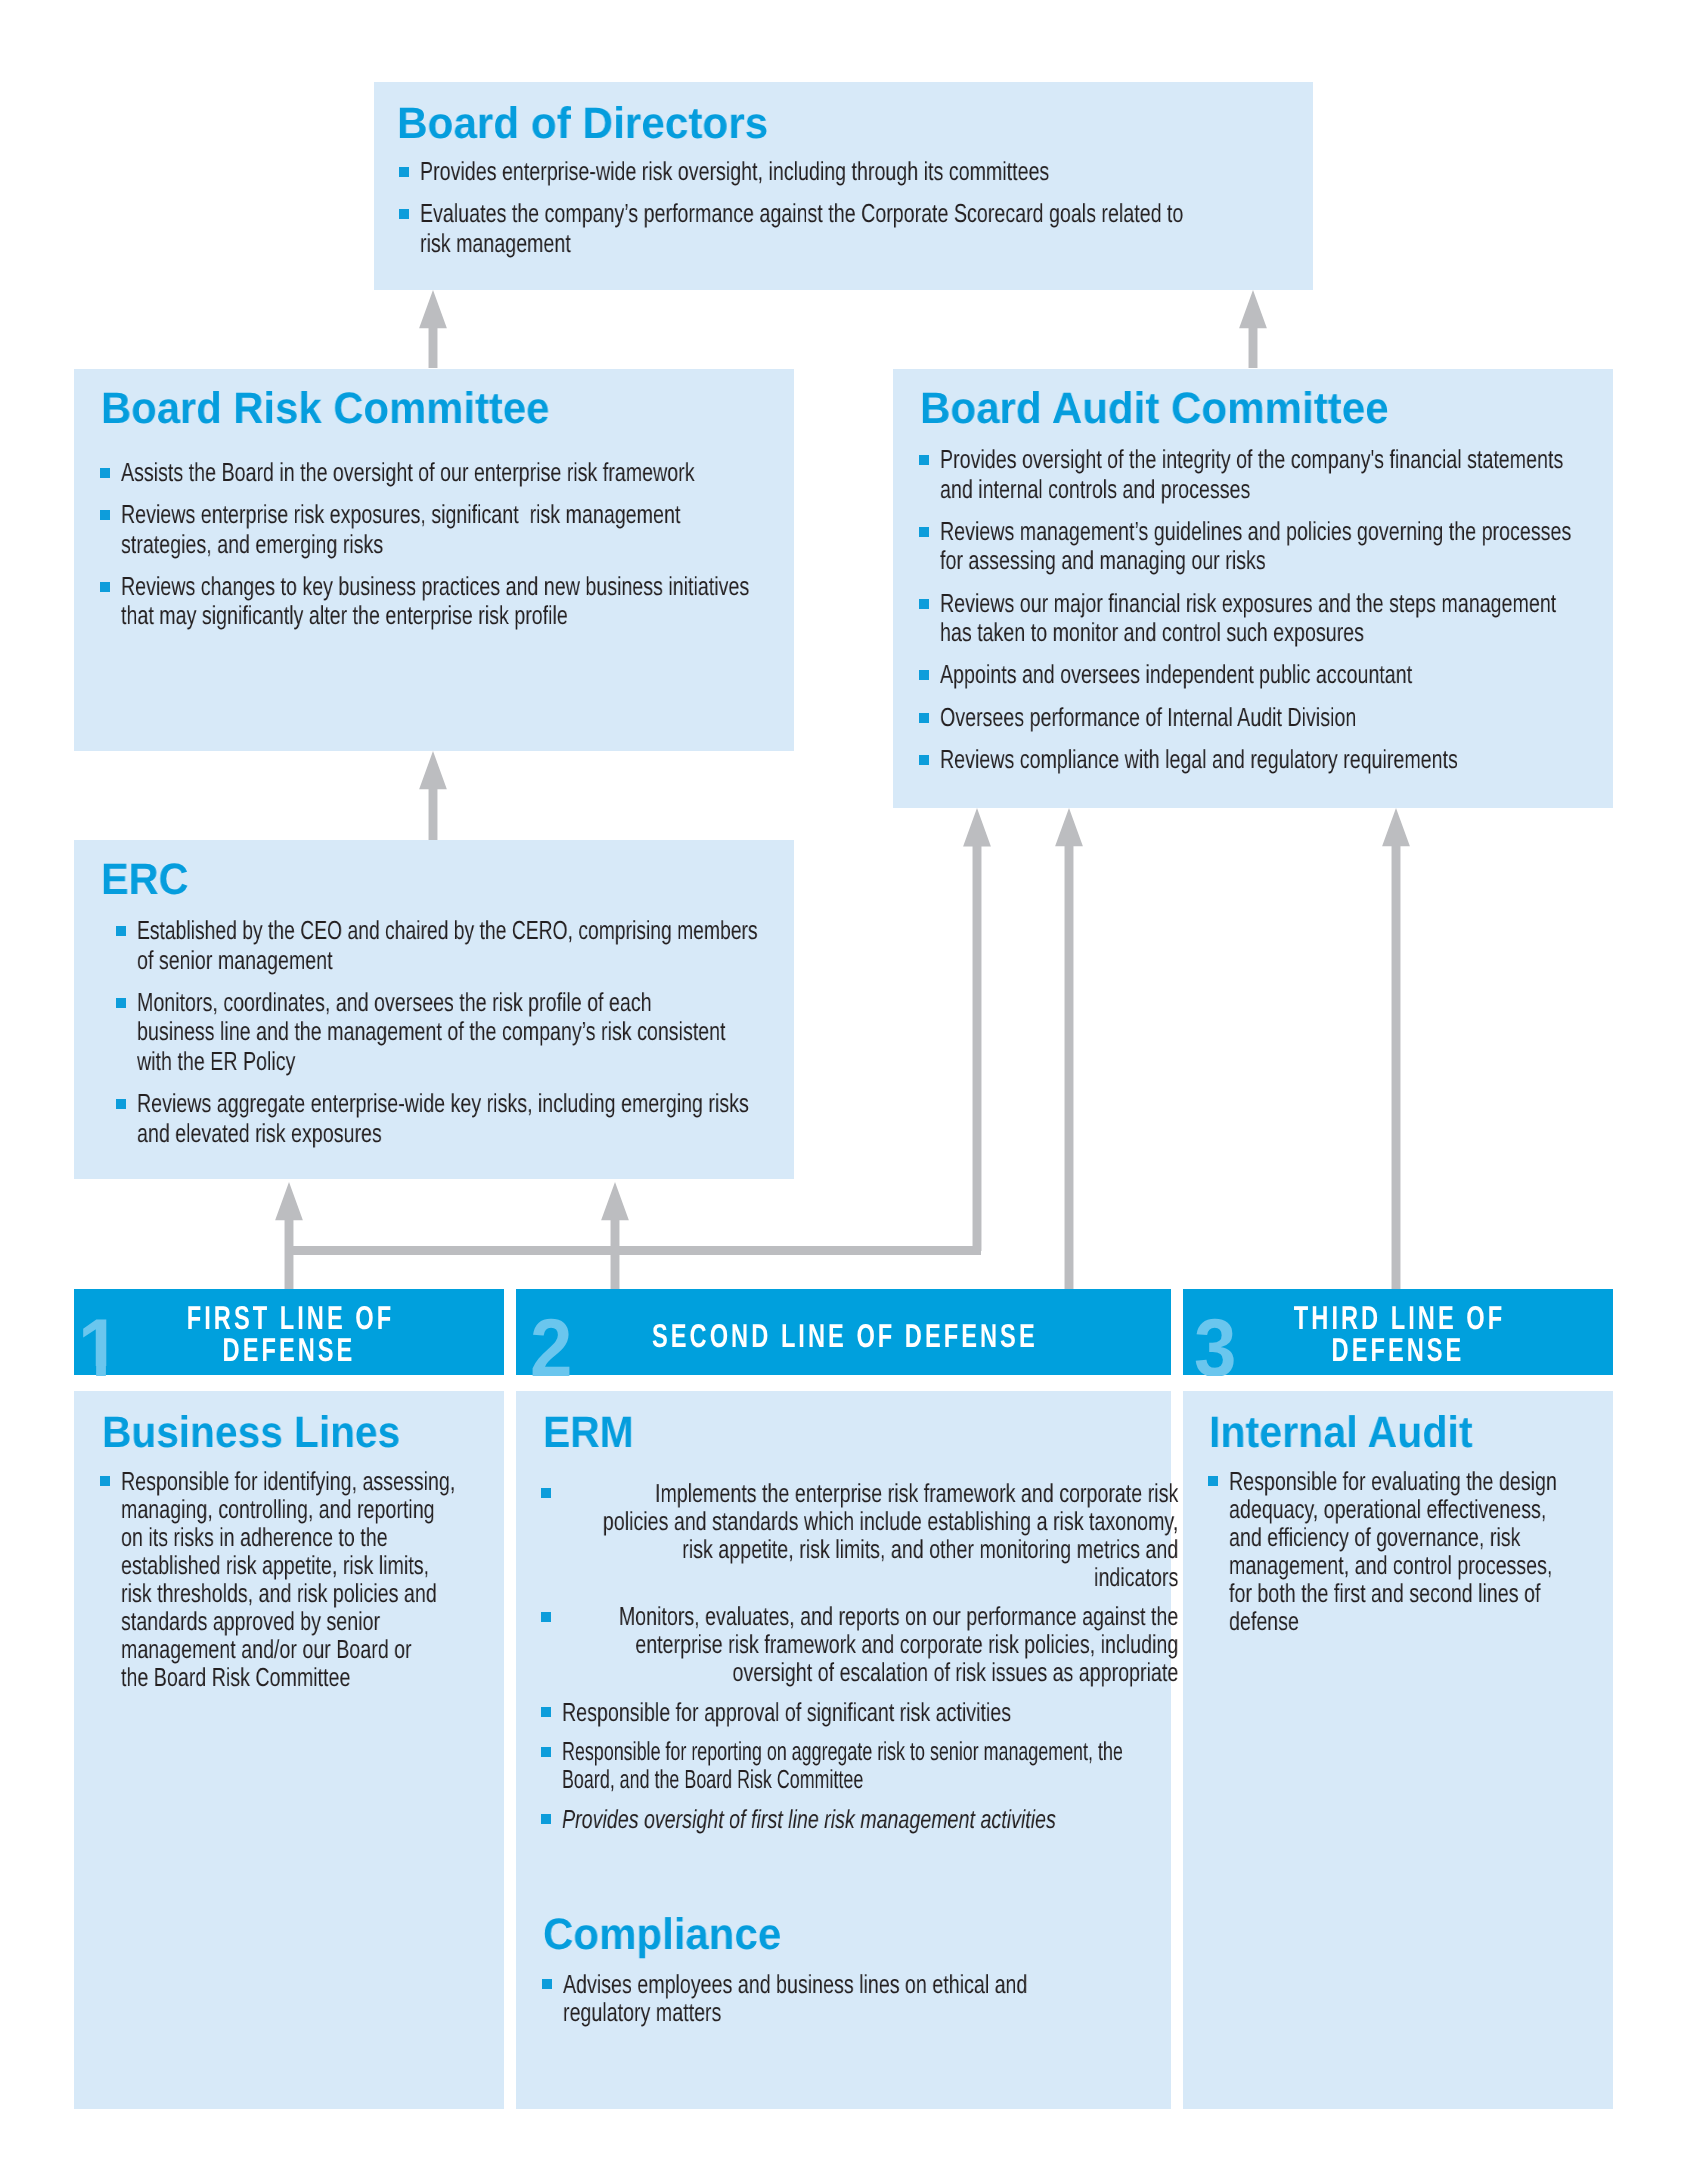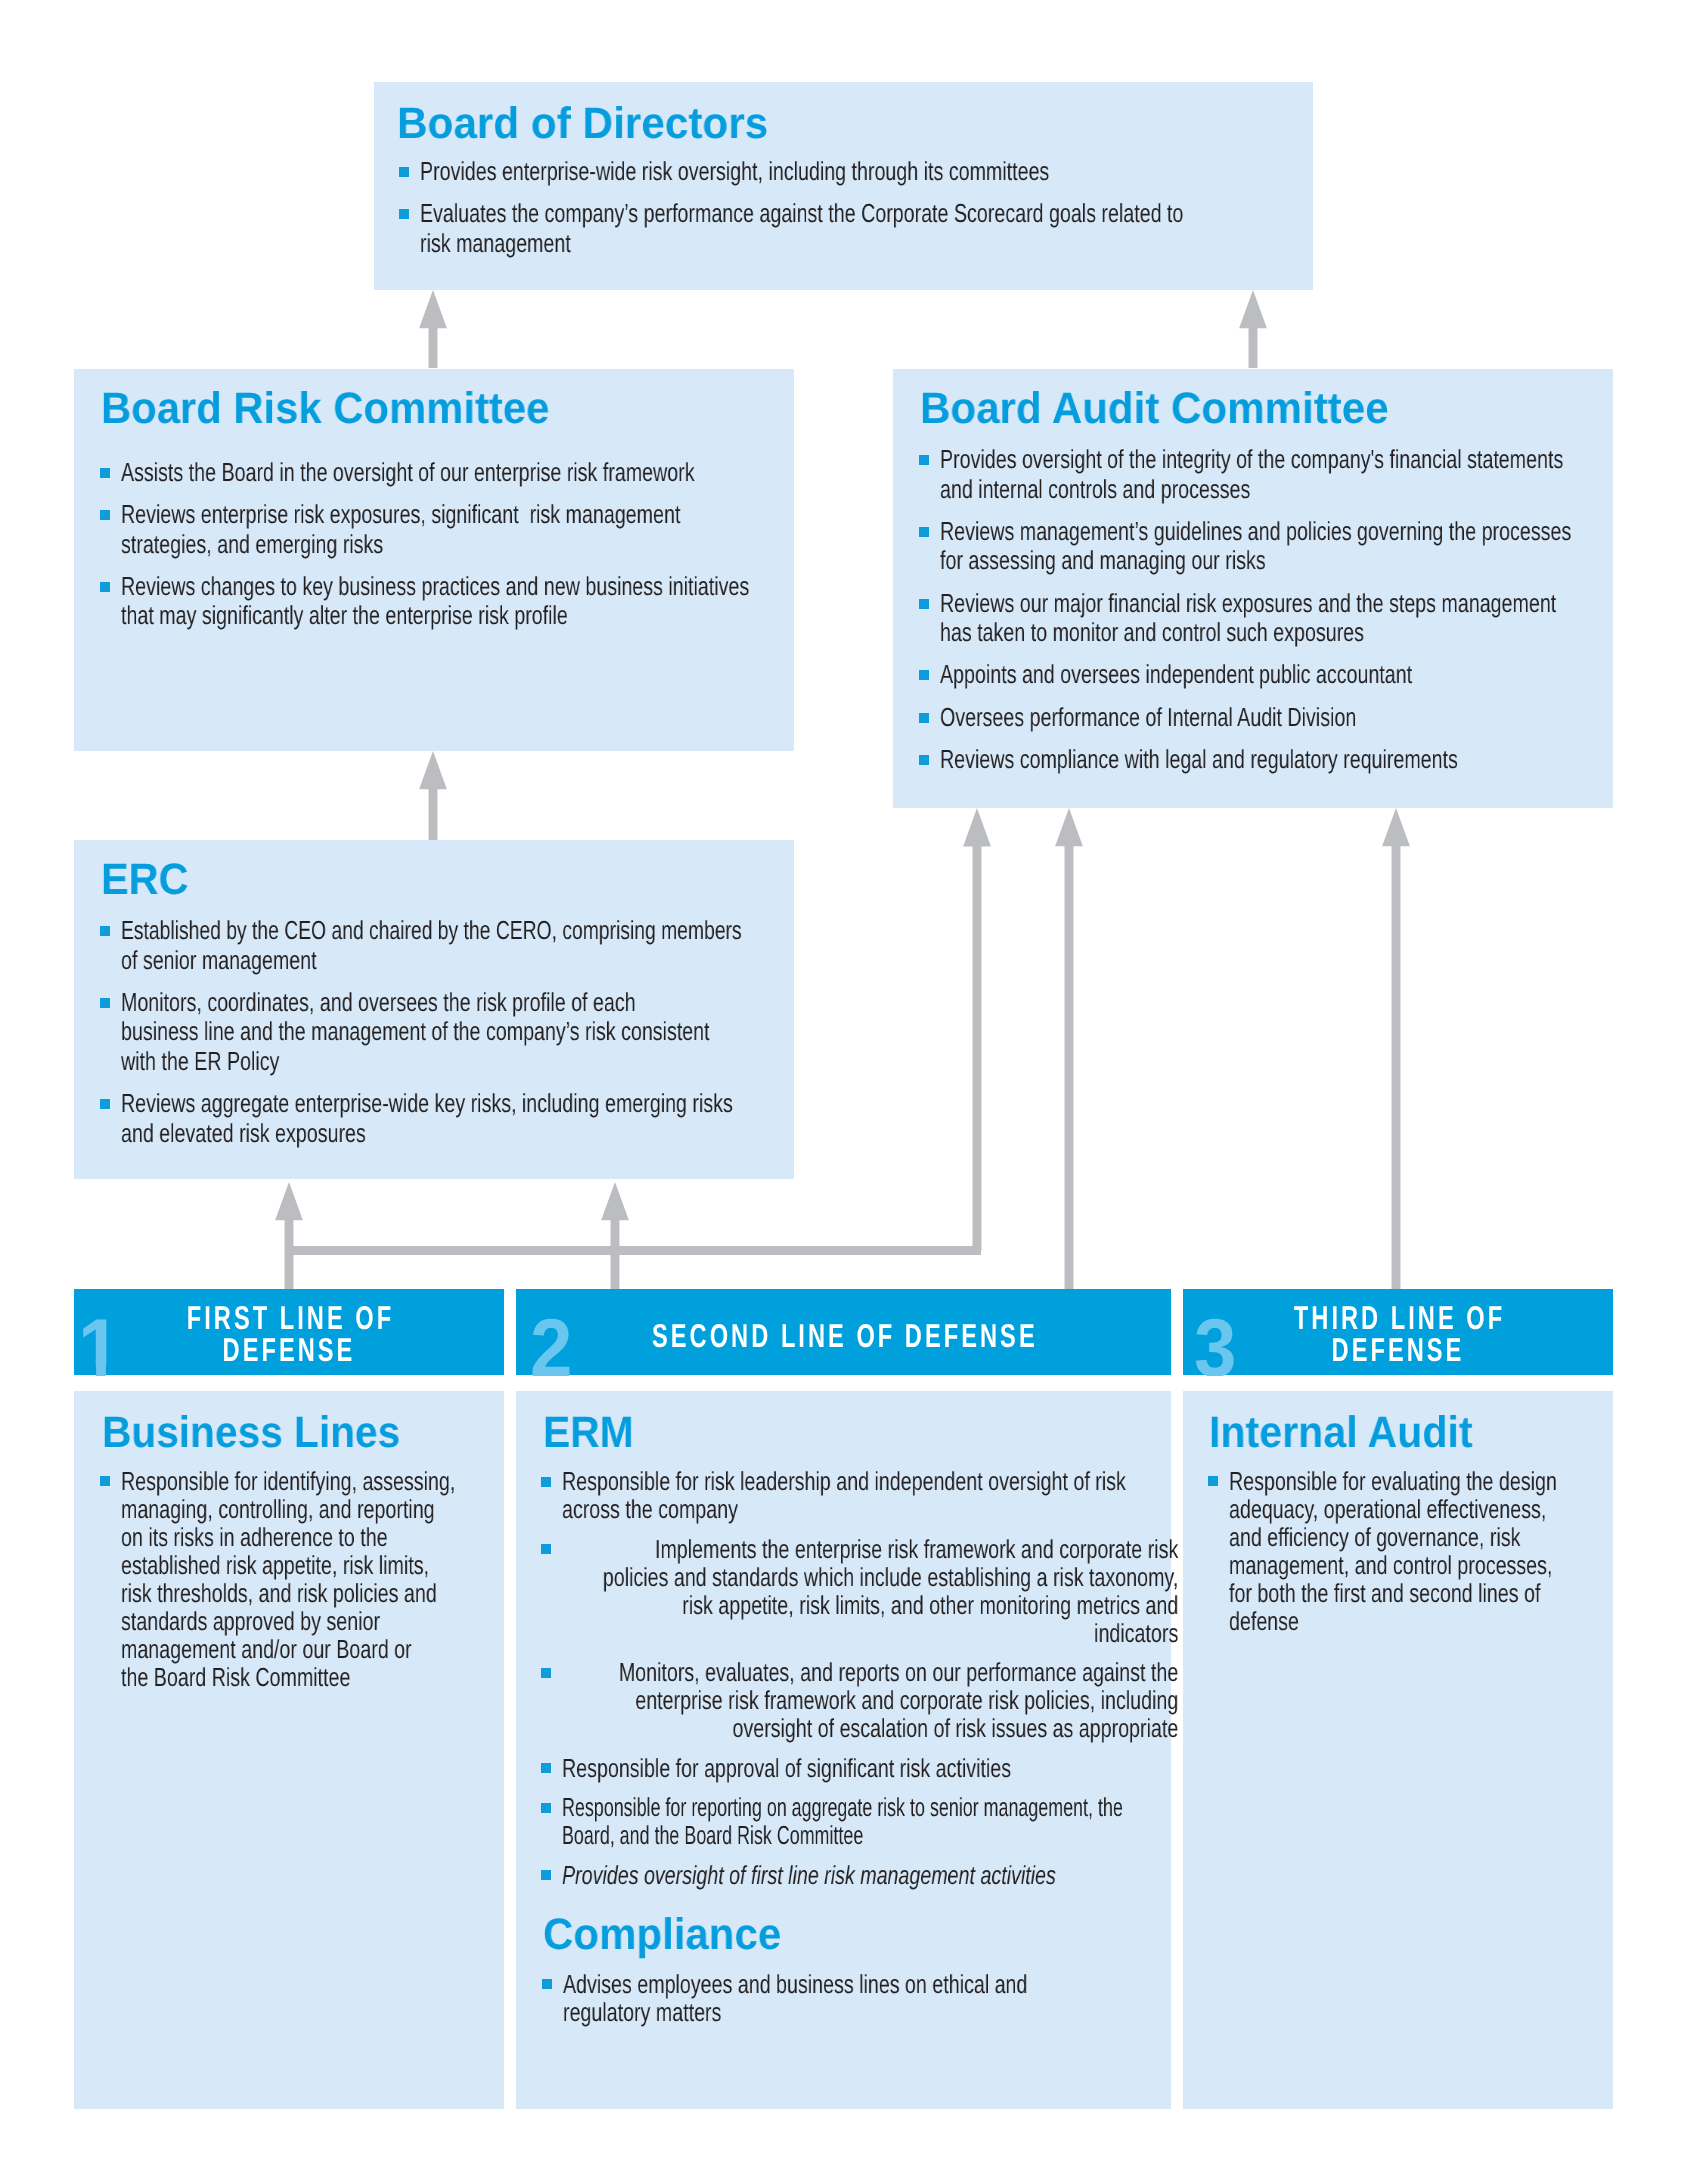--- a/index.html
+++ b/index.html
@@ -125,21 +125,21 @@
 </div>
 <div class="bi" style="margin-top:12.8px;">
 <span class="sq" style="left:0;top:10px;width:10px;height:10px;background:#0d9ddb;"></span>
 <div style="margin-left:21px;">
 <span class="ln" style="font-size:26px;line-height:29.5px;color:#231f20;transform:scaleX(0.756);">Reviews compliance with legal and regulatory requirements</span>
 </div>
 </div>
 </div>
 <div class="panel" style="left:74px;top:840px;width:720px;height:339px;background:#d7e9f8;"></div>
 <div class="ttl" style="left:101px;top:858px;font-size:44px;line-height:44px;color:#059ddd;transform:scaleX(0.943);">ERC</div>
-<div class="blist" style="left:100px;top:916px;">
+<div class="blist" style="left:116px;top:916px;">
 <div class="bi" style="margin-top:0px;">
 <span class="sq" style="left:0;top:10px;width:10px;height:10px;background:#0d9ddb;"></span>
 <div style="margin-left:21px;">
 <span class="ln" style="font-size:26px;line-height:29.5px;color:#231f20;transform:scaleX(0.743);">Established by the CEO and chaired by the CERO, comprising members</span>
 <span class="ln" style="font-size:26px;line-height:29.5px;color:#231f20;transform:scaleX(0.756);">of senior management</span>
 </div>
 </div>
 <div class="bi" style="margin-top:12.8px;">
 <span class="sq" style="left:0;top:10px;width:10px;height:10px;background:#0d9ddb;"></span>
 <div style="margin-left:21px;">
@@ -181,27 +181,20 @@
 <span class="ln" style="font-size:26px;line-height:28px;color:#231f20;transform:scaleX(0.756);">established risk appetite, risk limits,</span>
 <span class="ln" style="font-size:26px;line-height:28px;color:#231f20;transform:scaleX(0.756);">risk thresholds, and risk policies and</span>
 <span class="ln" style="font-size:26px;line-height:28px;color:#231f20;transform:scaleX(0.756);">standards approved by senior</span>
 <span class="ln" style="font-size:26px;line-height:28px;color:#231f20;transform:scaleX(0.756);">management and/or our Board or</span>
 <span class="ln" style="font-size:26px;line-height:28px;color:#231f20;transform:scaleX(0.756);">the Board Risk Committee</span>
 </div>
 </div>
 </div>
 <div class="ttl" style="left:543px;top:1411px;font-size:44px;line-height:44px;color:#059ddd;transform:scaleX(0.928);">ERM</div>
 <div class="blist" style="left:541px;top:1467px;">
-<div class="bi" style="margin-top:0px;">
-<span class="sq" style="left:0;top:9.6px;width:10px;height:10px;background:#0d9ddb;"></span>
-<div style="margin-left:21px;">
-<span class="ln" style="font-size:26px;line-height:28px;color:#231f20;transform:scaleX(0.756);">Responsible for risk leadership and independent oversight of risk</span>
-<span class="ln" style="font-size:26px;line-height:28px;color:#231f20;transform:scaleX(0.756);">across the company</span>
-</div>
-</div>
 <div class="bi" style="margin-top:11.5px;">
 <span class="sq" style="left:0;top:9.6px;width:10px;height:10px;background:#0d9ddb;"></span>
 <div style="margin-left:21px;text-align:right;">
 <span class="ln" style="font-size:26px;line-height:28px;color:#231f20;transform:scaleX(0.756);">Implements the enterprise risk framework and corporate risk</span>
 <span class="ln" style="font-size:26px;line-height:28px;color:#231f20;transform:scaleX(0.756);">policies and standards which include establishing a risk taxonomy,</span>
 <span class="ln" style="font-size:26px;line-height:28px;color:#231f20;transform:scaleX(0.756);">risk appetite, risk limits, and other monitoring metrics and</span>
 <span class="ln" style="font-size:26px;line-height:28px;color:#231f20;transform:scaleX(0.756);">indicators</span>
 </div>
 </div>
 <div class="bi" style="margin-top:11.5px;">

